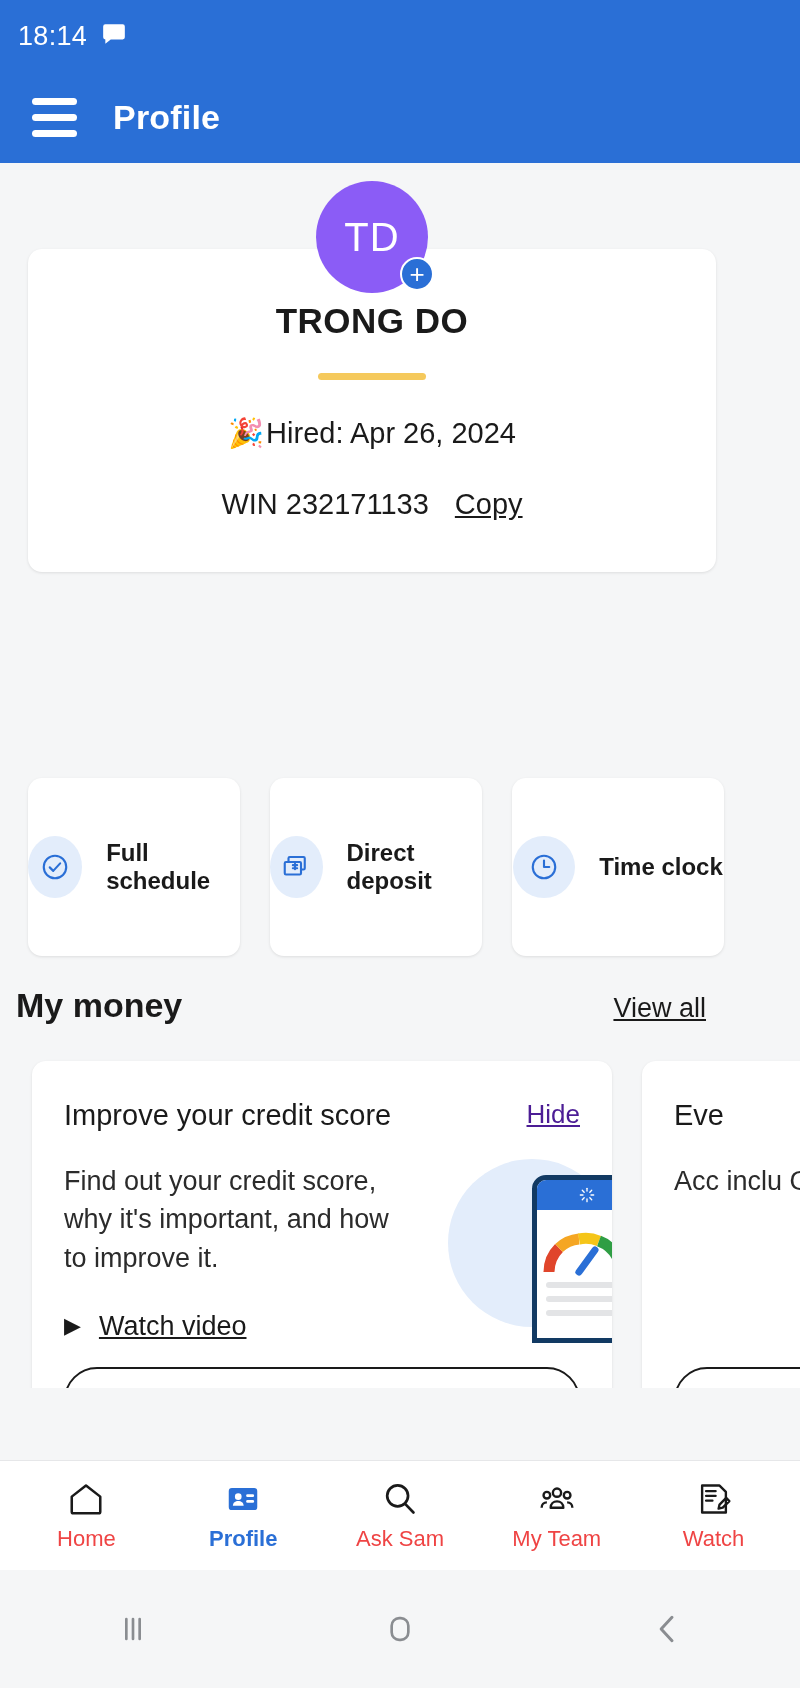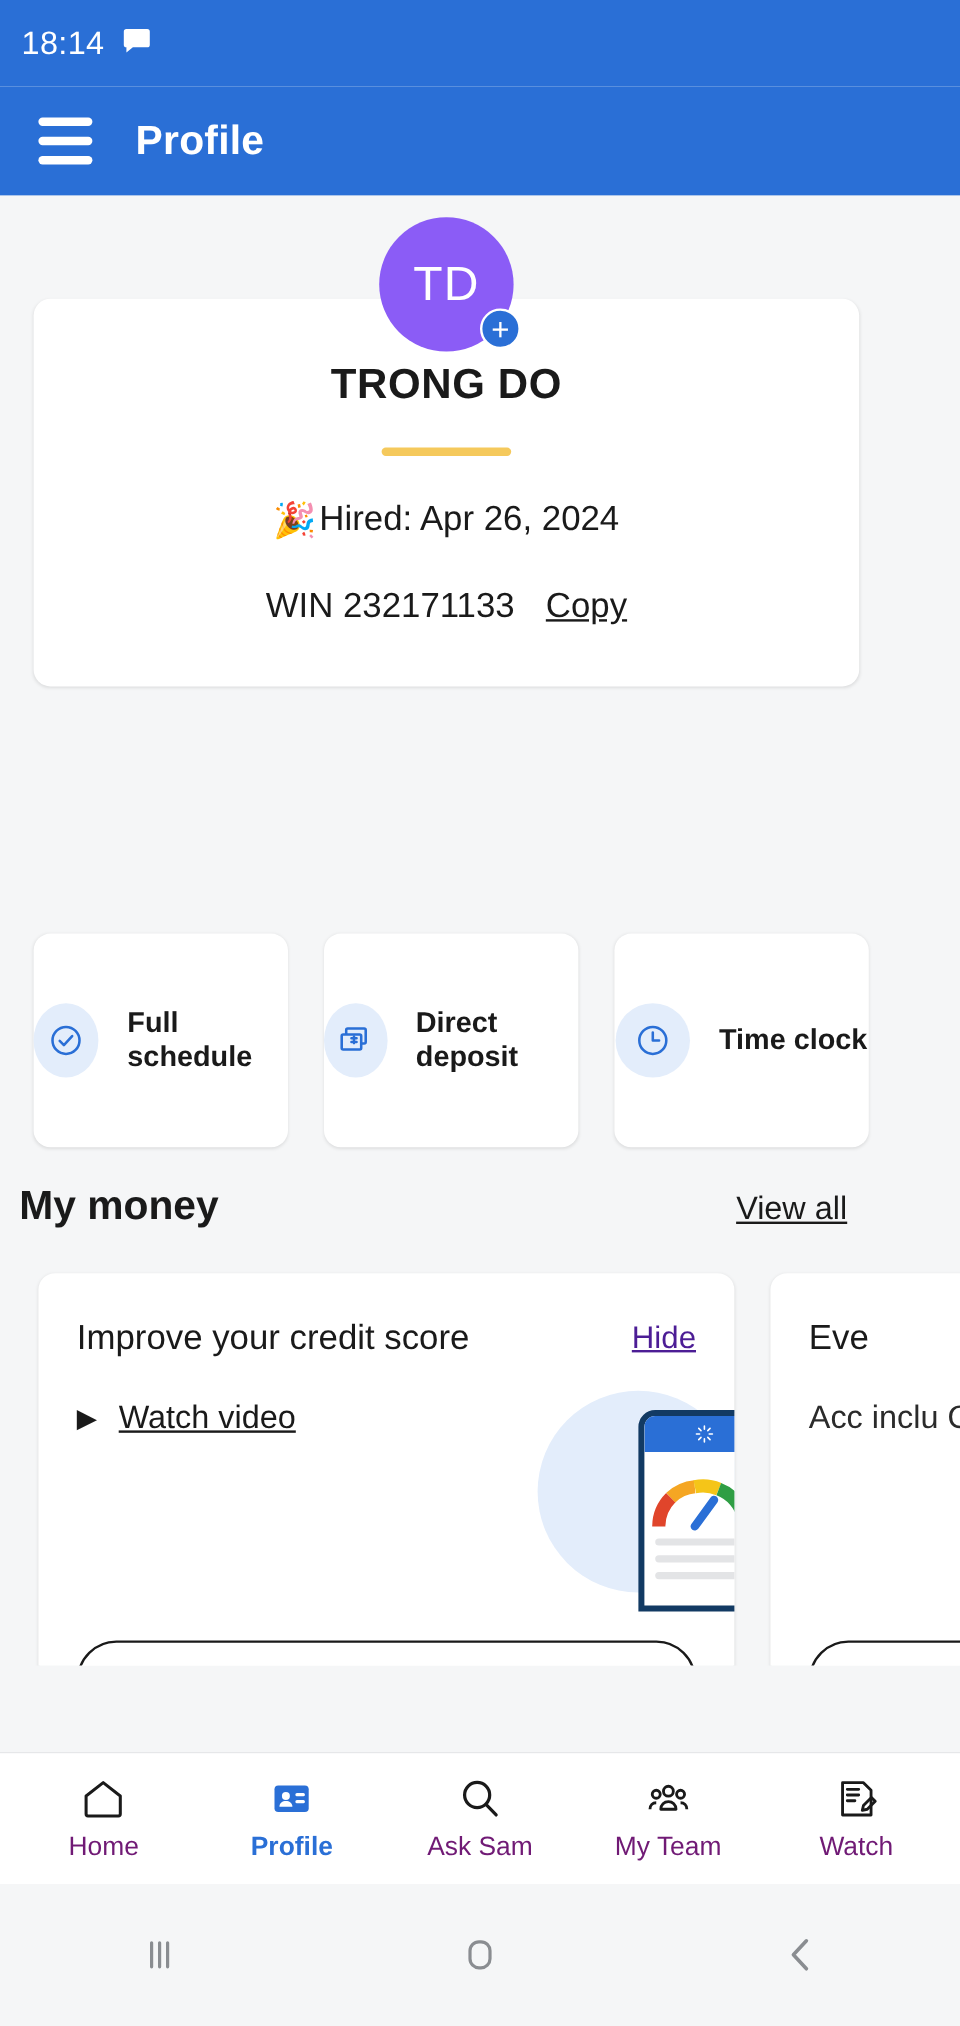--- a/index.html
+++ b/index.html
@@ -128,21 +128,21 @@
   
   .bottomnav {
     position:absolute; left:0; bottom:118px; width:800px; height:110px;
     background:#fff; border-top:1px solid #e6e7e9;
     display:flex; align-items:center; justify-content:space-around; padding:0 8px;
   }
   .nav-item {
     display:flex; flex-direction:column; align-items:center; gap:8px;
     width:150px; cursor:pointer;
   }
-  .nav-label { font-size:22px; color:#701a75; }
+  .nav-label { font-size:22px; color:#ef4444; }
   .nav-item.active .nav-label { color:#2a6fd6; font-weight:700; }
 
   
   .androidnav {
     position:absolute; left:0; bottom:0; width:800px; height:118px;
     background:#f5f6f7; display:flex; align-items:center; justify-content:space-around;
   }
   .an-btn { display:flex; align-items:center; justify-content:center; width:120px; cursor:pointer; }
 </style>
 </head>
@@ -225,20 +225,21 @@
       <div class="section-link">View all</div>
     </div>
 
     <div class="carousel">
 
       <div class="money-card">
         <div class="mc-head">
           <div class="mc-title">Improve your credit score</div>
           <div class="mc-hide">Hide</div>
         </div>
+        <div class="mc-body">Find out your credit score, why it's important, and how to improve it.</div>
         <div class="mc-watch">
           <span class="play">▶</span>
           <span class="wv">Watch video</span>
         </div>
 
         <div class="illo">
           <div class="illo-blob"></div>
           <div class="illo-phone">
             <div class="illo-bar">
               <svg width="16" height="16" viewBox="0 0 24 24">

